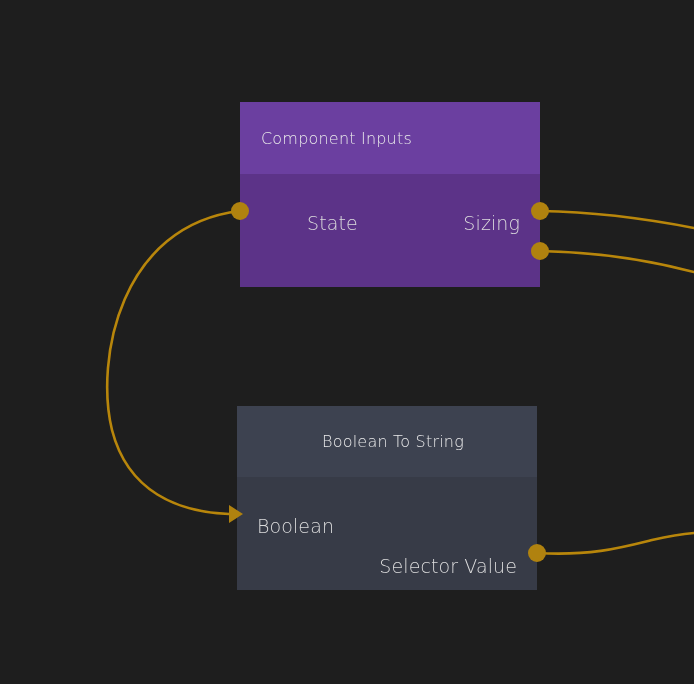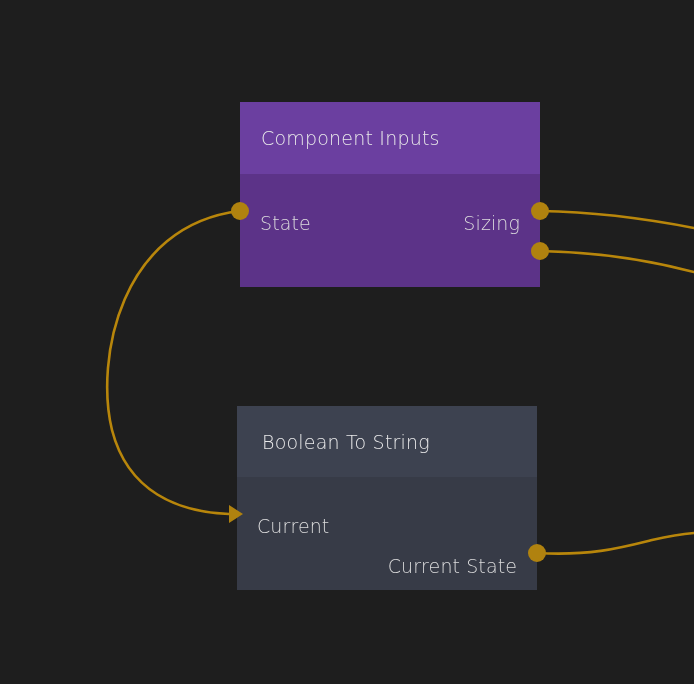--- a/index.html
+++ b/index.html
@@ -34,21 +34,21 @@
     overflow: visible;
   }
   .node-header {
     box-sizing: border-box;
     width: 100%;
     display: flex;
     align-items: center;
   }
   .node-title {
     color: #e9e9ea;
-    font-size: 19px;
+    font-size: 16px;
     font-weight: 300;
     letter-spacing: 0.2px;
     white-space: nowrap;
   }
   .node-body {
     box-sizing: border-box;
     width: 100%;
     position: relative;
   }
   .port-row {
@@ -94,21 +94,22 @@
   #node-boolean-to-string {
     left: 237px;
     top: 406px;
     width: 300px;
     height: 184px;
     background: #373b47;
   }
   #node-boolean-to-string .node-header {
     height: 71px;
     background: #3d4250;
-    padding-left: 25px;
+    padding-left: 12px;
+    justify-content: center;
   }
   #node-boolean-to-string .node-body { height: 113px; }
 
   
   .port-dot {
     position: absolute;
     width: 18px;
     height: 18px;
     border-radius: 50%;
     background: #b0820f;
@@ -141,21 +142,21 @@
   </svg>
 
   <div class="node" id="node-component-inputs">
 
     <div class="node-header">
       <span class="node-title">Component Inputs</span>
     </div>
 
     <div class="node-body">
 
-      <div class="port-row in" style="top:37px;">
+      <div class="port-row in" style="top:37px;padding-left:47px;">
         <span class="port-label">State</span>
       </div>
 
       <div class="port-row out" style="top:37px;">
         <span class="port-label">Sizing</span>
       </div>
 
     </div>
   </div>
 
@@ -165,25 +166,25 @@
 
   <div class="node" id="node-boolean-to-string">
 
     <div class="node-header">
       <span class="node-title">Boolean To String</span>
     </div>
 
     <div class="node-body">
 
       <div class="port-row in" style="top:37px;">
-        <span class="port-label">Current</span>
+        <span class="port-label">Boolean</span>
       </div>
 
       <div class="port-row out" style="top:77px;">
-        <span class="port-label">Current State</span>
+        <span class="port-label">Selector Value</span>
       </div>
     </div>
   </div>
 
   <div class="port-arrow" style="left:243px; top:514px;"></div>
   <div class="port-dot" style="left:537px; top:553px;"></div>
 
 </div>
 
 </body></html>

